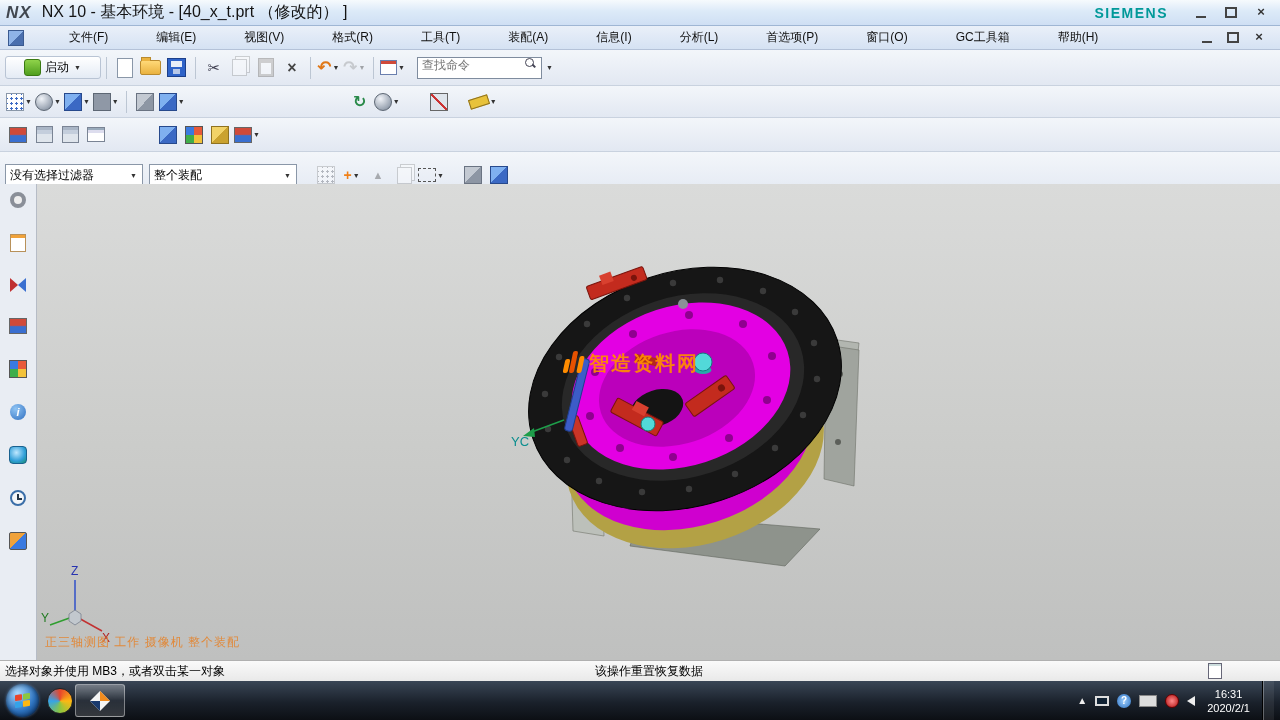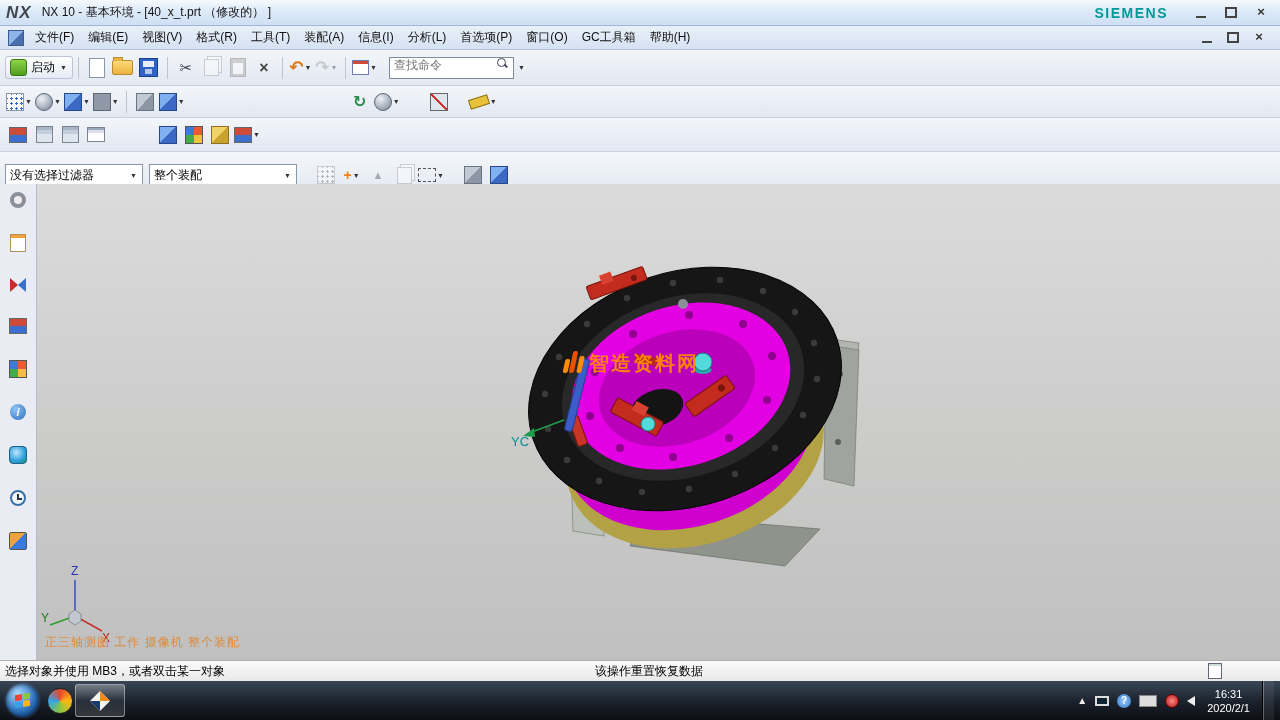--- a/index.html
+++ b/index.html
@@ -3,47 +3,47 @@
 <meta charset="utf-8">
 <style>
   html,body{margin:0;padding:0;}
   body{width:1280px;height:720px;position:relative;overflow:hidden;
        font-family:"Liberation Sans","DejaVu Sans",sans-serif;font-size:12px;background:#cfd6e4;}
   
   .titlebar{position:absolute;left:0;top:0;width:100%;height:26px;box-sizing:border-box;
     background:linear-gradient(#f6fafd,#dceaf8 45%,#cfdff4);border-bottom:1px solid #9fb6d4;
     display:flex;align-items:center;}
   .nx-logo{font-weight:bold;font-style:italic;font-size:17px;color:#41474f;margin:0 10px 0 6px;letter-spacing:1px;}
-  .title-text{font-size:12px;color:#141414;}
+  .title-text{font-size:16px;color:#141414;}
   .brand{margin-left:auto;color:#009999;font-weight:bold;font-size:14px;letter-spacing:1.5px;}
   .winbtns{display:flex;gap:16px;margin:0 12px 0 26px;align-items:center;}
   .wb{width:14px;height:13px;position:relative;color:#333;text-align:center;font-size:13px;line-height:12px;font-weight:bold;}
   .wb-min::after{content:"";position:absolute;left:2px;right:2px;bottom:1px;border-bottom:2px solid #444;}
   .wb-max::after{content:"";position:absolute;inset:1px;border:2px solid #444;}
   
   .menubar{position:absolute;left:0;top:26px;width:100%;height:24px;box-sizing:border-box;
     background:linear-gradient(#eaf0f9,#d5e2f3);border-bottom:1px solid #b4c2d8;
     display:flex;align-items:center;padding:0 4px;}
   .child-icon{width:14px;height:14px;margin:0 4px;background:linear-gradient(135deg,#8fb4e8 50%,#4a6fae 50%);border:1px solid #3a5a90;}
-  .menu-item{padding:11px 7px;color:#111;white-space:nowrap;}
+  .menu-item{padding:11px 7px;color:#111;white-space:nowrap;margin-left:34px;}
   .menu-right{margin-left:auto;display:flex;gap:12px;margin-right:10px;align-items:center;}
   
   .tbrow{position:absolute;left:0;width:100%;box-sizing:border-box;
     background:linear-gradient(#f3f6fa,#e2e8f2);border-bottom:1px solid #c9d2df;
     display:flex;align-items:center;padding-left:5px;}
   #row1{top:50px;height:36px;}
   #row2{top:86px;height:32px;}
   #row3{top:118px;height:34px;}
   #selbar{top:152px;height:48px;border-bottom:2px solid #d3a05c;}
   .tbico{min-width:24px;height:24px;margin:1px;display:flex;align-items:center;justify-content:center;
     border-radius:2px;position:relative;}
   .sep{width:1px;height:22px;background:#bcc6d3;margin:0 5px;}
   .dd{font-size:7px;color:#333;margin:0 1px;}
   .disabled{opacity:.4;filter:grayscale(.9);}
-  .startbtn{display:flex;align-items:center;gap:4px;padding:2px 4px;border:1px solid #b9c4d4;border-radius:3px;
+  .startbtn{display:flex;align-items:center;gap:4px;padding:2px 18px;border:1px solid #b9c4d4;border-radius:3px;
     background:linear-gradient(#fff,#e4ebf5);}
   .starticon{width:15px;height:15px;border-radius:3px;background:linear-gradient(#8fd34a,#4f9e1e);border:1px solid #3a7a12;}
   .page{width:14px;height:18px;background:#fff;border:1px solid #8a97a8;}
   .folder{width:19px;height:13px;background:linear-gradient(#ffd978,#eab23f);border:1px solid #b98a2e;border-radius:2px;position:relative;}
   .folder::before{content:"";position:absolute;left:0;top:-4px;width:8px;height:3px;background:#eab23f;border:1px solid #b98a2e;border-bottom:0;}
   .save{width:17px;height:17px;background:#2f63c8;border:1px solid #1c3f8a;position:relative;}
   .save::before{content:"";position:absolute;left:3px;right:3px;top:2px;height:6px;background:#e8eef8;}
   .save::after{content:"";position:absolute;left:5px;right:5px;bottom:2px;height:5px;background:#b8c8e8;}
   .glyph{font-size:15px;color:#445;}
   .pages{width:13px;height:15px;background:#fff;border:1px solid #8a97a8;box-shadow:3px -3px 0 -1px #fff,3px -3px 0 0 #8a97a8;}

